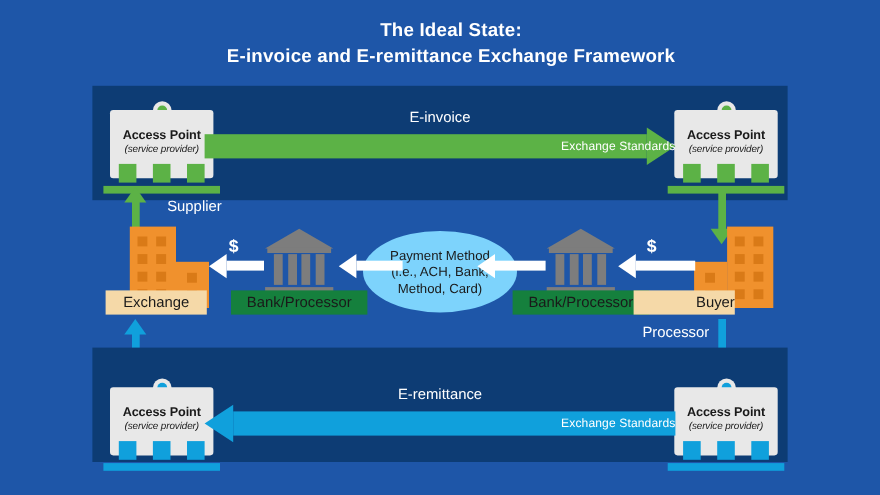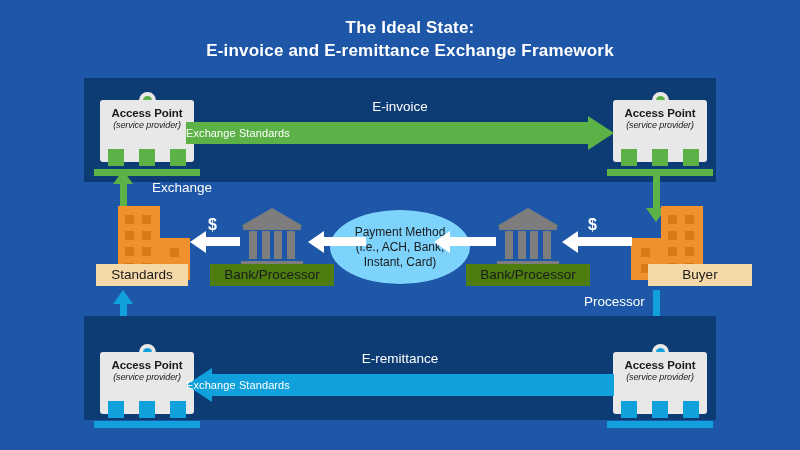--- a/index.html
+++ b/index.html
@@ -33,21 +33,21 @@
   .ap .dot{
     position:absolute;left:50%;top:0;width:17px;height:17px;
     margin-left:-8.5px;border-radius:50%;
     background:#E8E8E8;
     display:flex;align-items:center;justify-content:center;
   }
   .ap .dot i{display:block;width:9px;height:9px;border-radius:50%;}
   .ap .box{
     position:absolute;left:0;top:8px;width:94px;height:62px;
     background:#E8E8E8;border-radius:3px;
-    box-sizing:border-box;padding-top:7px;
+    box-sizing:border-box;padding-top:17px;
   }
   .ap .t1{
     text-align:center;color:#1a1a1a;font-size:11.5px;font-weight:bold;
     line-height:13px;letter-spacing:-.1px;
   }
   .ap .t2{
     text-align:center;color:#1a1a1a;font-size:9px;
     line-height:11px;letter-spacing:-.1px;font-style:italic;
   }
   .ap .bars{
@@ -69,21 +69,21 @@
   #ap-bl{left:100px;top:344px;}
   #ap-br{left:613px;top:344px;}
 
   
   .exchange{position:absolute;height:22px;}
   .exchange .shaft{position:absolute;top:0;height:22px;}
   .exchange .head{position:absolute;top:-6px;width:0;height:0;
      border-top:17px solid transparent;border-bottom:17px solid transparent;}
   .exchange .std{
     position:absolute;top:0;width:100%;height:22px;line-height:22px;
-    text-align:left;color:#ffffff;font-size:11px;letter-spacing:.1px;
+    text-align:right;color:#ffffff;font-size:11px;letter-spacing:.1px;
   }
   .exchange .cap{
     position:absolute;top:-25px;width:100%;height:20px;line-height:20px;
     text-align:center;color:#ffffff;font-size:13.5px;
   }
 
   
   #ex-top{left:186px;top:122px;width:428px;}
   #ex-top .shaft{left:0;right:26px;background:#5CB246;}
   #ex-top .head{right:0;border-left:26px solid #5CB246;}
@@ -133,23 +133,23 @@
   #supplier-b .short{left:42px;}
   #buyer-b{left:631px;top:206px;}
   #buyer-b .tall{left:30px;}
   #buyer-b .short{left:0;}
 
   .namebox{
     position:absolute;height:22px;line-height:22px;text-align:center;
     font-size:13.5px;color:#1a1a1a;
   }
   .namebox.tan{background:#F5D9A8;}
-  .namebox.white{background:#4d7c0f;}
+  .namebox.white{background:#15803d;}
   #supplier-l{left:96px;top:264px;width:92px;}
-  #buyer-l{left:648px;top:264px;width:104px;}
+  #buyer-l{left:576px;top:264px;width:92px;text-align:right;}
   #bankL-l{left:210px;top:264px;width:124px;}
   #bankR-l{left:466px;top:264px;width:124px;}
 
   
   .bank{position:absolute;width:62px;height:60px;}
   #bankL{left:241px;top:208px;}
   #bankR{left:497px;top:208px;}
   .bank .roof{position:absolute;left:0;top:0;width:0;height:0;
      border-left:31px solid transparent;border-right:31px solid transparent;
      border-bottom:18px solid #7D7D7D;}
@@ -232,21 +232,21 @@
     <div class="cap">E-invoice</div>
     <div class="shaft"></div>
     <div class="head"></div>
     <div class="std">Exchange Standards</div>
   </div>
 
   <div class="vline" id="v-tl">
     <div class="stem"></div>
     <div class="tip"></div>
   </div>
-  <div class="vlabel" id="lbl-invoice">Exchange</div>
+  <div class="vlabel" id="lbl-invoice">Supplier</div>
 
   <div class="vline" id="v-tr">
     <div class="stem"></div>
     <div class="tip"></div>
   </div>
 
   <div class="vline" id="v-bl">
     <div class="stem"></div>
     <div class="tip"></div>
   </div>
@@ -266,39 +266,39 @@
       <div class="win" style="left:7px;top:41px;width:9px;height:9px;"></div>
       <div class="win" style="left:24px;top:41px;width:9px;height:9px;"></div>
       <div class="win" style="left:7px;top:57px;width:9px;height:9px;"></div>
       <div class="win" style="left:24px;top:57px;width:9px;height:9px;"></div>
     </div>
     <div class="short">
       <div class="win" style="left:10px;top:10px;width:9px;height:9px;"></div>
       <div class="win" style="left:10px;top:26px;width:9px;height:9px;"></div>
     </div>
   </div>
-  <div class="namebox tan" id="supplier-l">Standards</div>
+  <div class="namebox tan" id="supplier-l">Exchange</div>
 
   <div class="bank" id="bankL">
     <div class="roof"></div>
     <div class="arch"></div>
     <div class="cols">
         <b></b>
         <b></b>
         <b></b>
         <b></b>
       </div>
     <div class="plinth"></div>
   </div>
   <div class="namebox white" id="bankL-l">Bank/Processor</div>
 
   <div id="payment">
     <div>Payment Method</div>
     <div>(i.e., ACH, Bank,</div>
-    <div>Instant, Card)</div>
+    <div>Method, Card)</div>
   </div>
 
   <div class="bank" id="bankR">
     <div class="roof"></div>
     <div class="arch"></div>
     <div class="cols">
         <b></b>
         <b></b>
         <b></b>
         <b></b>

